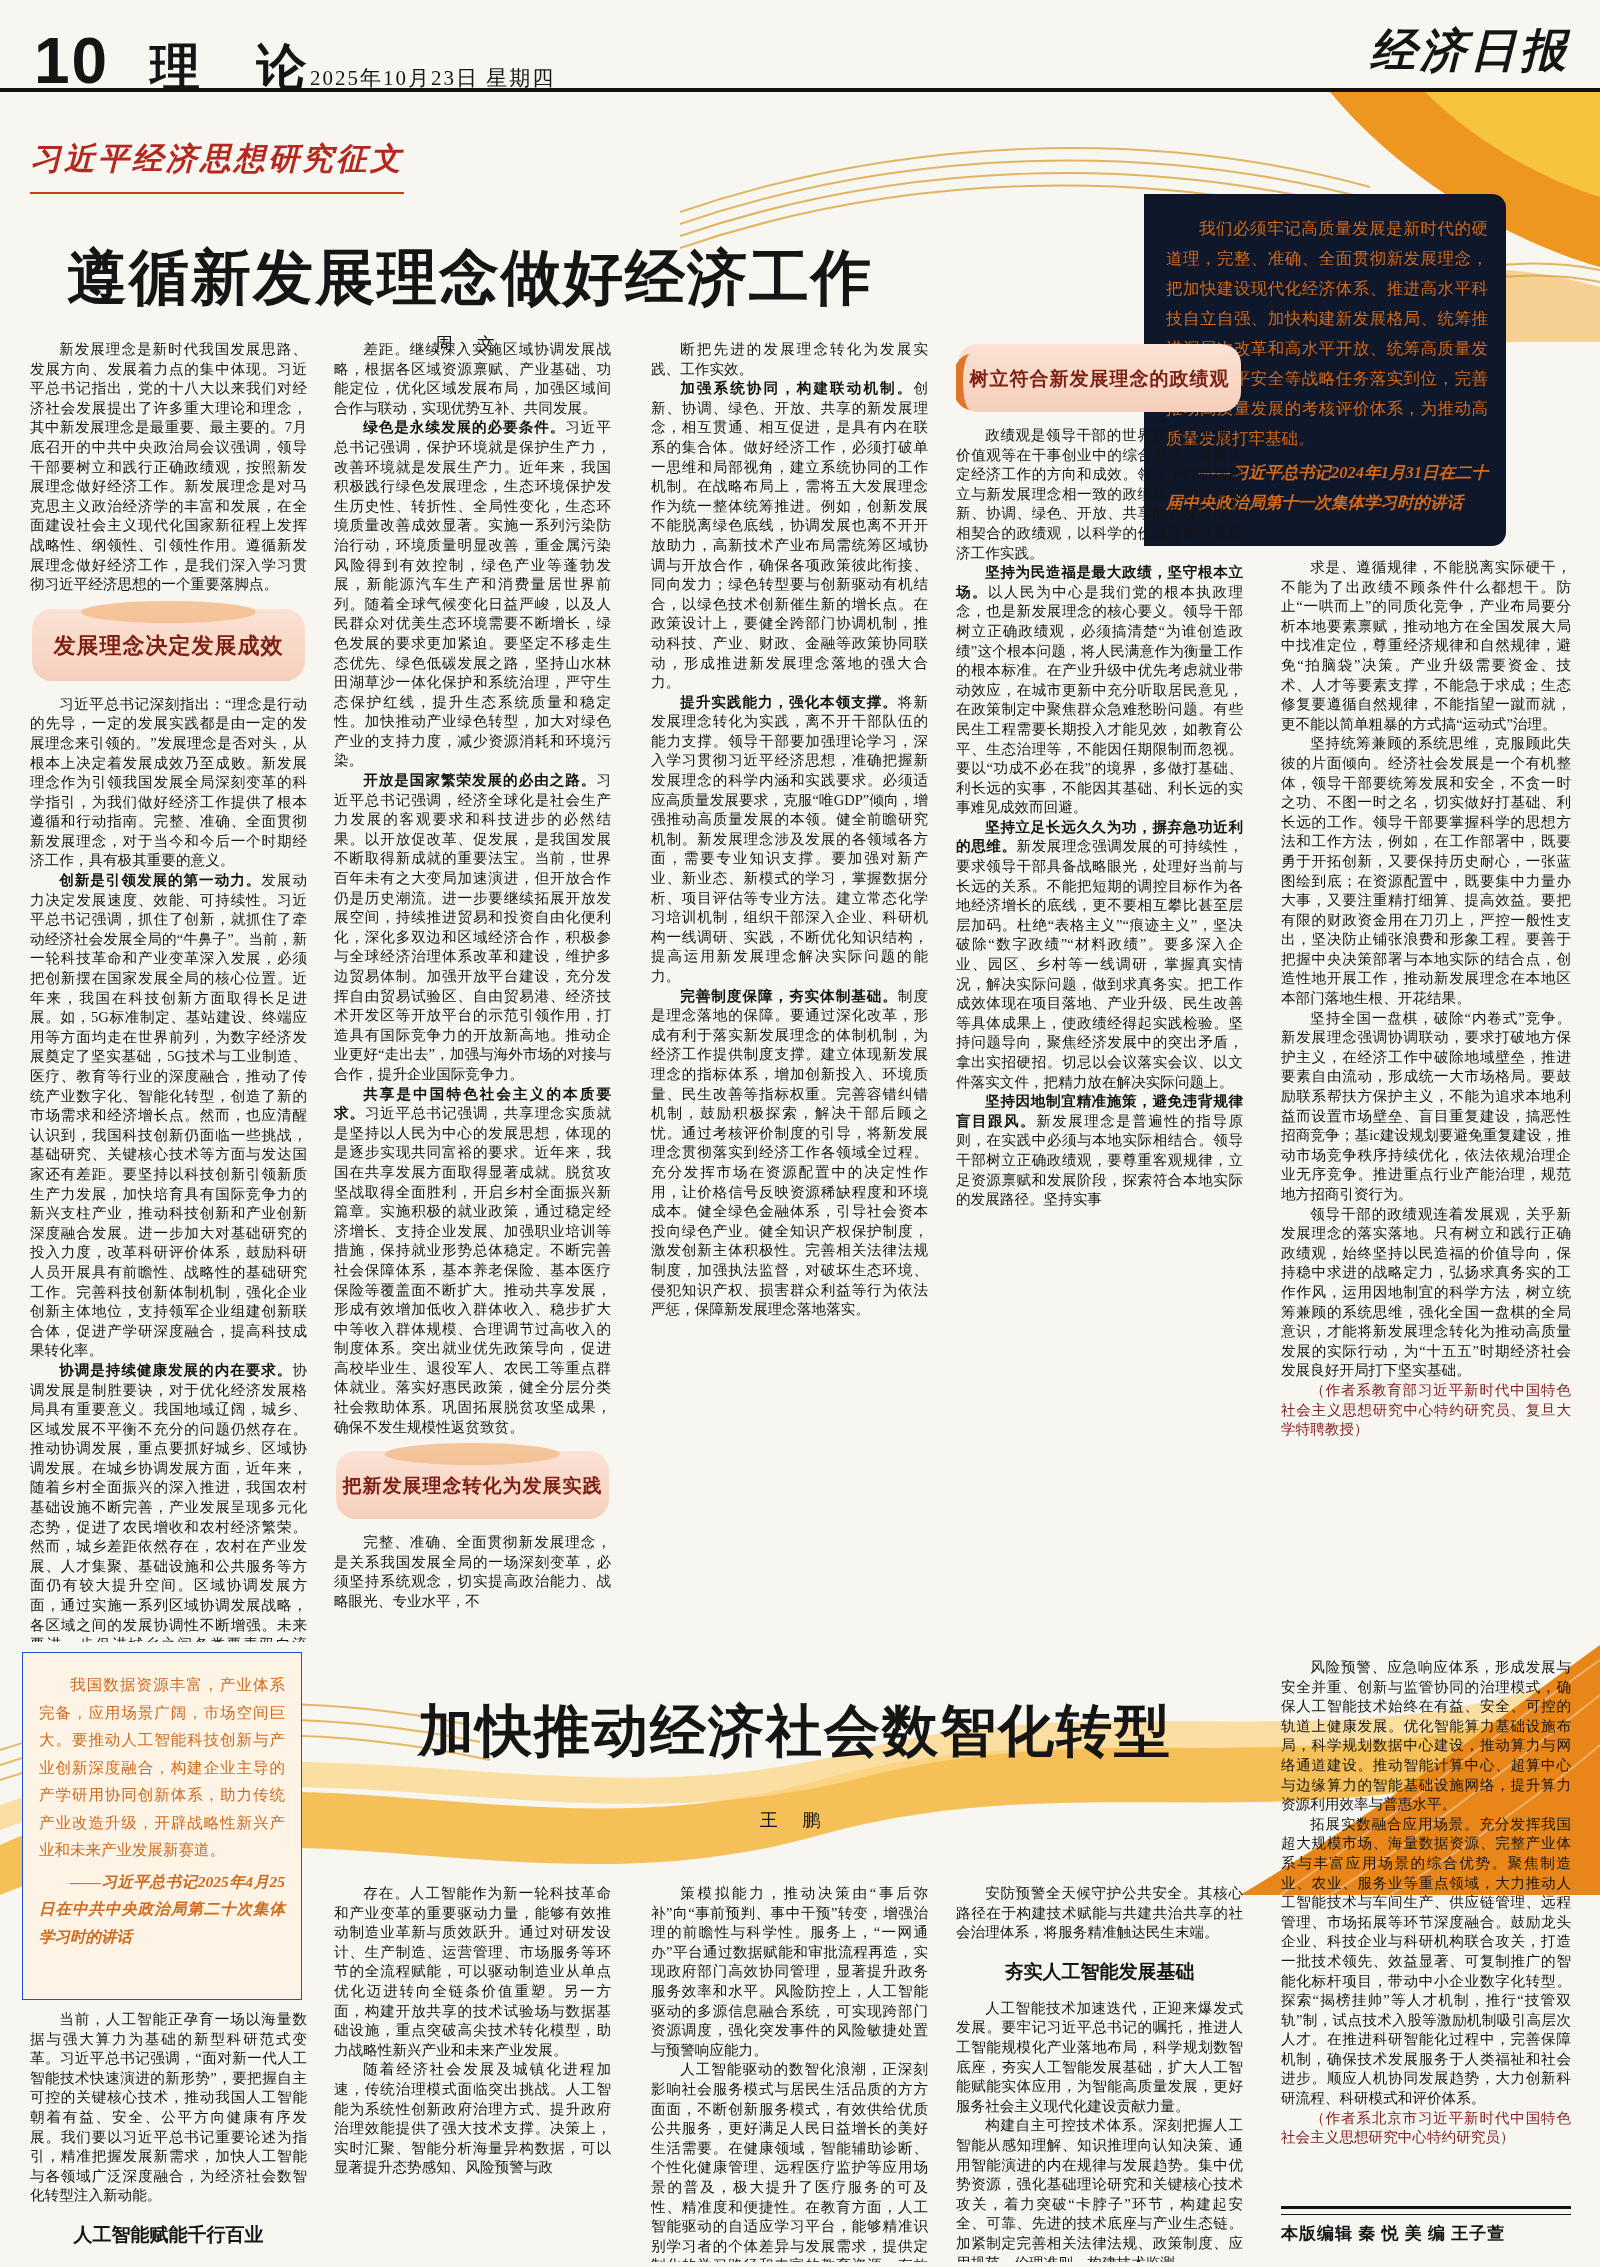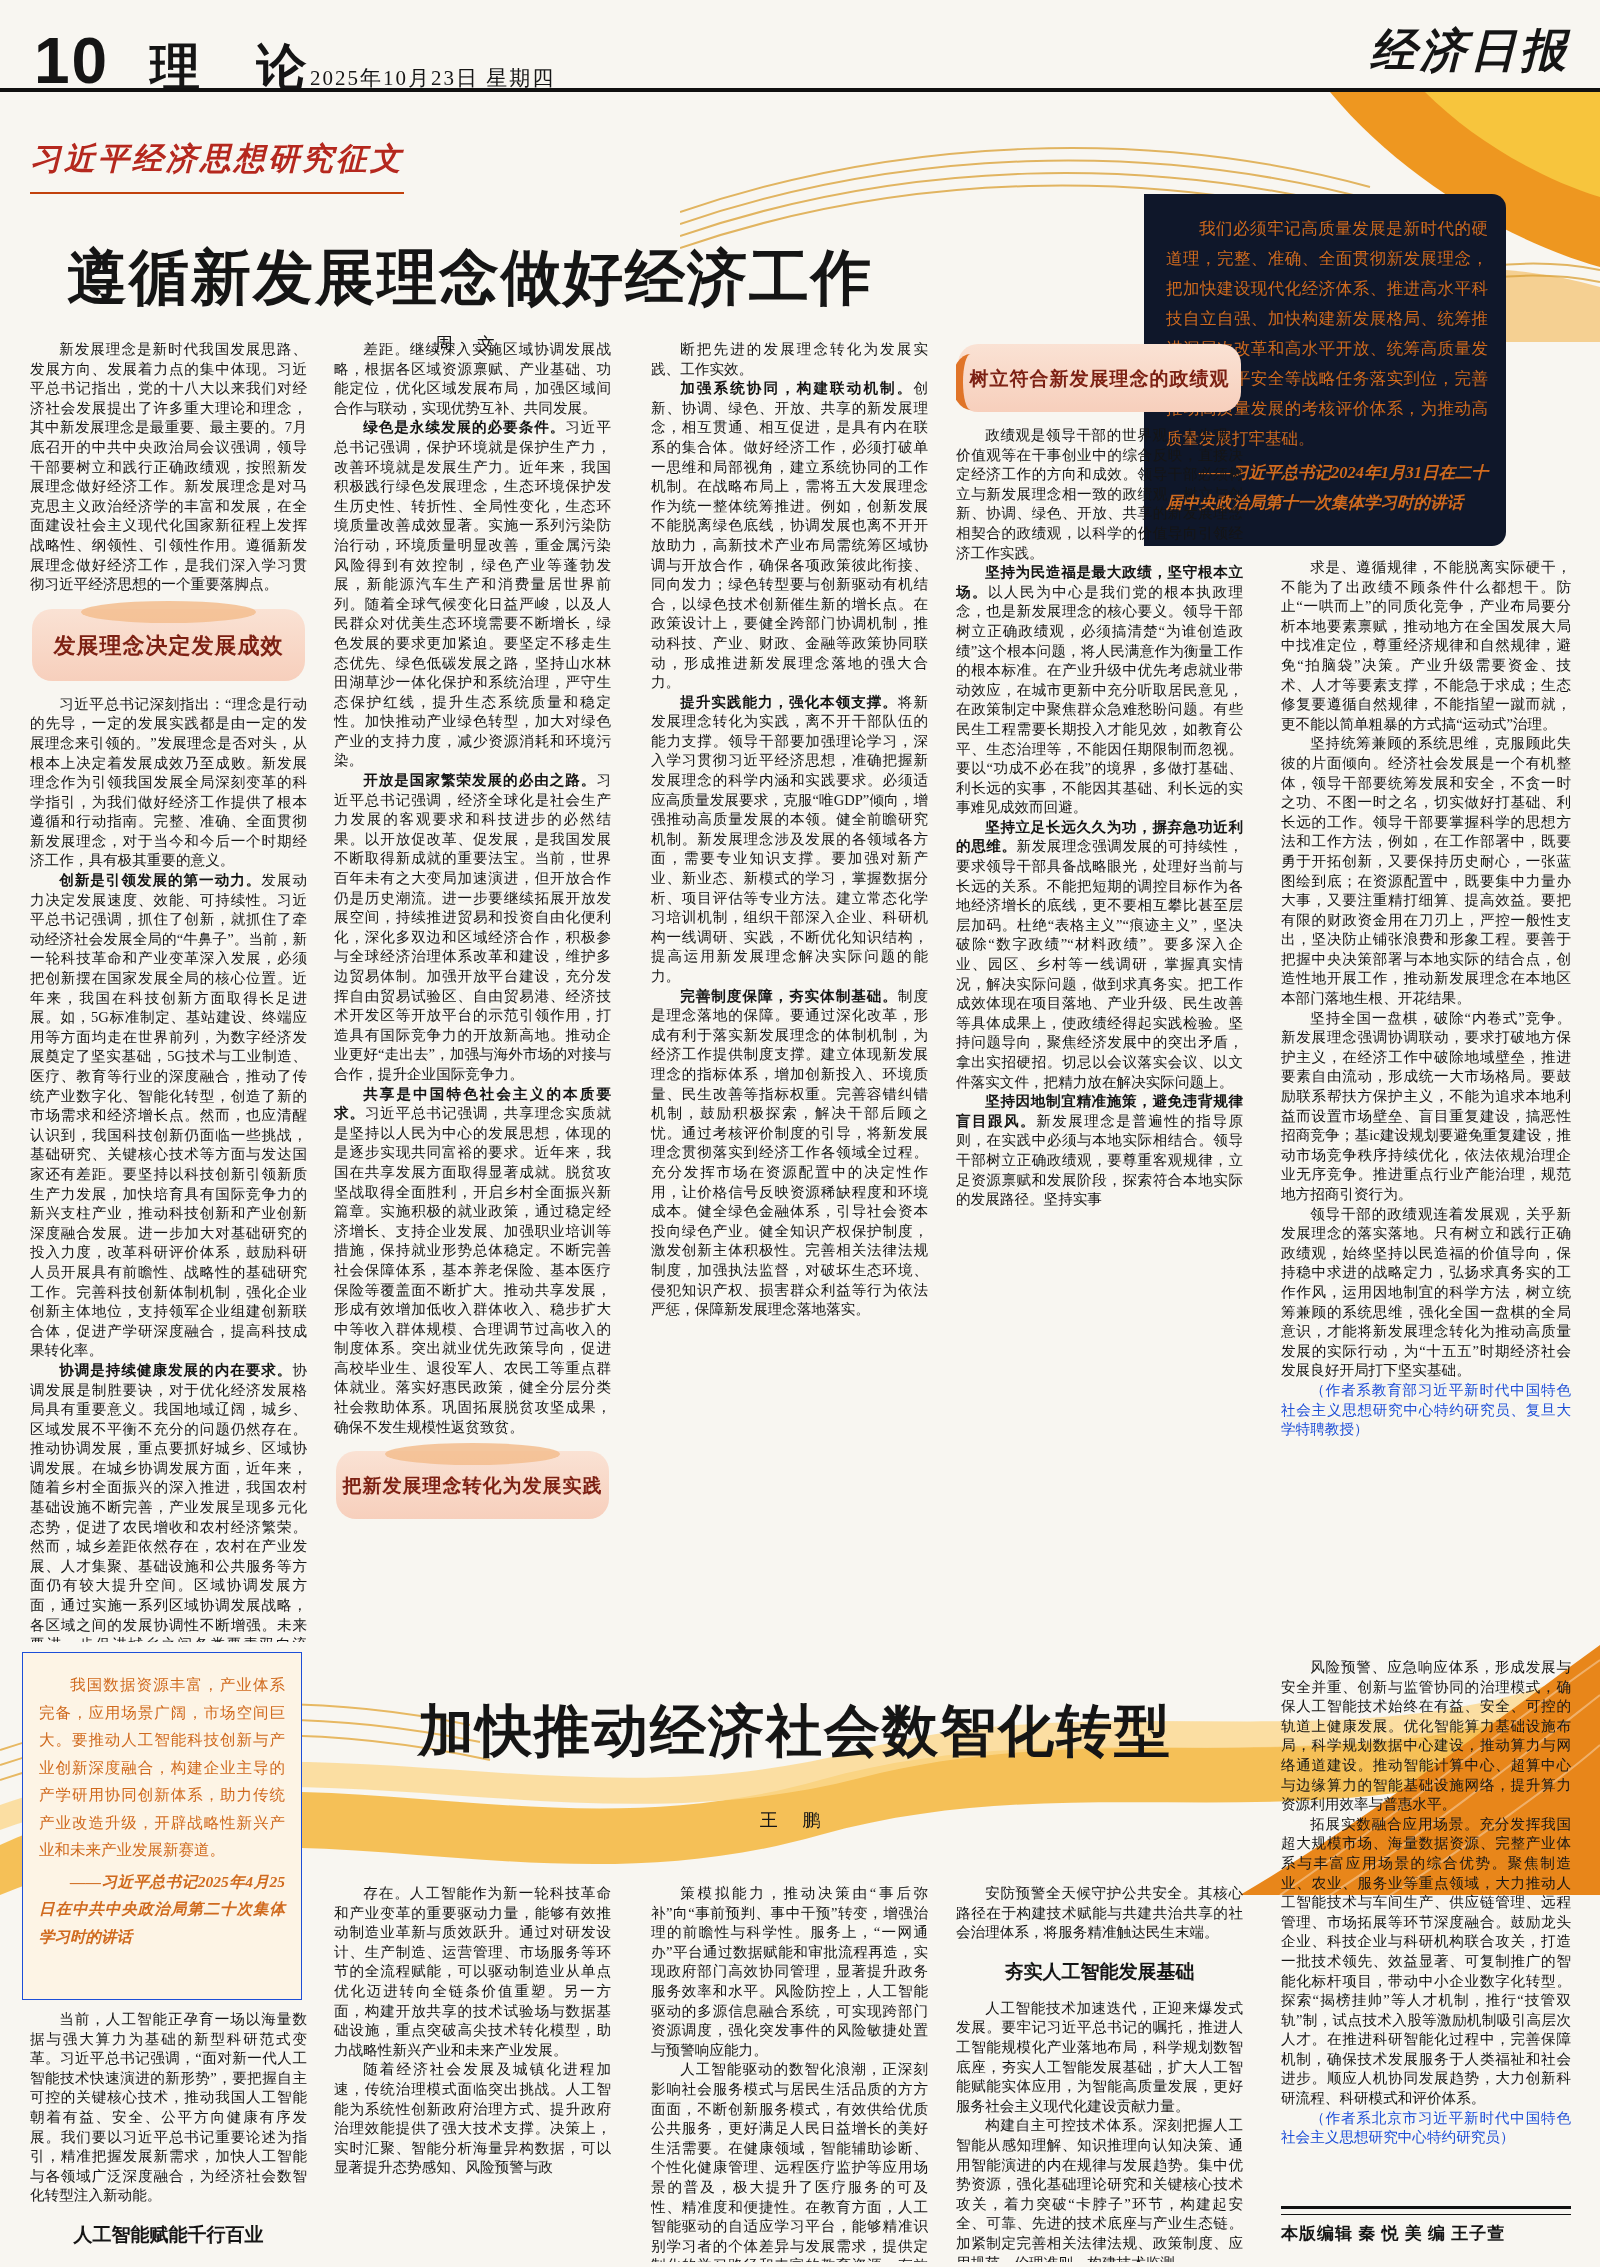--- a/index.html
+++ b/index.html
@@ -32,21 +32,21 @@
 
   .quote2{left:22px;top:1652px;width:280px;height:348px;background:#fdf4e5;border:1px solid #1d4ed8;
           padding:18px 16px 0 16px;box-sizing:border-box;}
   .quote2 p{font-size:15.5px;line-height:27.5px;}
 
   
   .col{overflow:hidden;}
   .para{margin:0;font-size:14.6px;line-height:19.6px;text-indent:2em;text-align:justify;
         text-justify:inter-character;}
   .para b{font-family:"Liberation Sans",sans-serif;font-weight:bold;}
-  .para.note{color:#1d4ed8;}
+  .para.note{color:#7f1d1d;}
   .headbox{position:relative;margin:14px 2px 14px 2px;background:linear-gradient(180deg,#fae2d4,#f7cfbc);
            border-radius:20px;text-align:center;padding:22px 4px 20px 4px;}
   .headbox:before{content:"";position:absolute;left:18%;top:-8px;width:64%;height:22px;
            background:#f3bd8e;border-radius:50%;opacity:.85;}
   .headbox span{position:relative;font-size:22px;font-weight:bold;color:#7c2013;letter-spacing:1px;}
   .headbox.oneline span{font-size:19px;margin-top:24px;}
   .headbox.crescent:before{left:-6px;top:10px;width:26px;height:56px;background:transparent;
            border:none;border-left:11px solid #e07428;border-radius:50%;opacity:1;}
   .subhead{font-size:19px;font-weight:bold;text-align:center;margin:16px 0 14px 0;
            font-family:"Liberation Sans",sans-serif;}
@@ -115,20 +115,21 @@
     <p class="para">习近平总书记深刻指出：“理念是行动的先导，一定的发展实践都是由一定的发展理念来引领的。”发展理念是否对头，从根本上决定着发展成效乃至成败。新发展理念作为引领我国发展全局深刻变革的科学指引，为我们做好经济工作提供了根本遵循和行动指南。完整、准确、全面贯彻新发展理念，对于当今和今后一个时期经济工作，具有极其重要的意义。</p>
     <p class="para"><b>创新是引领发展的第一动力。</b>发展动力决定发展速度、效能、可持续性。习近平总书记强调，抓住了创新，就抓住了牵动经济社会发展全局的“牛鼻子”。当前，新一轮科技革命和产业变革深入发展，必须把创新摆在国家发展全局的核心位置。近年来，我国在科技创新方面取得长足进展。如，5G标准制定、基站建设、终端应用等方面均走在世界前列，为数字经济发展奠定了坚实基础，5G技术与工业制造、医疗、教育等行业的深度融合，推动了传统产业数字化、智能化转型，创造了新的市场需求和经济增长点。然而，也应清醒认识到，我国科技创新仍面临一些挑战，基础研究、关键核心技术等方面与发达国家还有差距。要坚持以科技创新引领新质生产力发展，加快培育具有国际竞争力的新兴支柱产业，推动科技创新和产业创新深度融合发展。进一步加大对基础研究的投入力度，改革科研评价体系，鼓励科研人员开展具有前瞻性、战略性的基础研究工作。完善科技创新体制机制，强化企业创新主体地位，支持领军企业组建创新联合体，促进产学研深度融合，提高科技成果转化率。</p>
     <p class="para"><b>协调是持续健康发展的内在要求。</b>协调发展是制胜要诀，对于优化经济发展格局具有重要意义。我国地域辽阔，城乡、区域发展不平衡不充分的问题仍然存在。推动协调发展，重点要抓好城乡、区域协调发展。在城乡协调发展方面，近年来，随着乡村全面振兴的深入推进，我国农村基础设施不断完善，产业发展呈现多元化态势，促进了农民增收和农村经济繁荣。然而，城乡差距依然存在，农村在产业发展、人才集聚、基础设施和公共服务等方面仍有较大提升空间。区域协调发展方面，通过实施一系列区域协调发展战略，各区域之间的发展协调性不断增强。未来要进一步促进城乡之间各类要素双向流动，加快农业农村现代化进程，推进乡村全面振兴，缩小城乡发展</p>
   </div>
 <div id="a1-col2" class="abs col">
     <p class="para">差距。继续深入实施区域协调发展战略，根据各区域资源禀赋、产业基础、功能定位，优化区域发展布局，加强区域间合作与联动，实现优势互补、共同发展。</p>
     <p class="para"><b>绿色是永续发展的必要条件。</b>习近平总书记强调，保护环境就是保护生产力，改善环境就是发展生产力。近年来，我国积极践行绿色发展理念，生态环境保护发生历史性、转折性、全局性变化，生态环境质量改善成效显著。实施一系列污染防治行动，环境质量明显改善，重金属污染风险得到有效控制，绿色产业等蓬勃发展，新能源汽车生产和消费量居世界前列。随着全球气候变化日益严峻，以及人民群众对优美生态环境需要不断增长，绿色发展的要求更加紧迫。要坚定不移走生态优先、绿色低碳发展之路，坚持山水林田湖草沙一体化保护和系统治理，严守生态保护红线，提升生态系统质量和稳定性。加快推动产业绿色转型，加大对绿色产业的支持力度，减少资源消耗和环境污染。</p>
     <p class="para"><b>开放是国家繁荣发展的必由之路。</b>习近平总书记强调，经济全球化是社会生产力发展的客观要求和科技进步的必然结果。以开放促改革、促发展，是我国发展不断取得新成就的重要法宝。当前，世界百年未有之大变局加速演进，但开放合作仍是历史潮流。进一步要继续拓展开放发展空间，持续推进贸易和投资自由化便利化，深化多双边和区域经济合作，积极参与全球经济治理体系改革和建设，维护多边贸易体制。加强开放平台建设，充分发挥自由贸易试验区、自由贸易港、经济技术开发区等开放平台的示范引领作用，打造具有国际竞争力的开放新高地。推动企业更好“走出去”，加强与海外市场的对接与合作，提升企业国际竞争力。</p>
     <p class="para"><b>共享是中国特色社会主义的本质要求。</b>习近平总书记强调，共享理念实质就是坚持以人民为中心的发展思想，体现的是逐步实现共同富裕的要求。近年来，我国在共享发展方面取得显著成就。脱贫攻坚战取得全面胜利，开启乡村全面振兴新篇章。实施积极的就业政策，通过稳定经济增长、支持企业发展、加强职业培训等措施，保持就业形势总体稳定。不断完善社会保障体系，基本养老保险、基本医疗保险等覆盖面不断扩大。推动共享发展，形成有效增加低收入群体收入、稳步扩大中等收入群体规模、合理调节过高收入的制度体系。突出就业优先政策导向，促进高校毕业生、退役军人、农民工等重点群体就业。落实好惠民政策，健全分层分类社会救助体系。巩固拓展脱贫攻坚成果，确保不发生规模性返贫致贫。</p>
     <div class="headbox oneline"><span>把新发展理念转化为发展实践</span></div>
+    <p class="para">完整、准确、全面贯彻新发展理念，是关系我国发展全局的一场深刻变革，必须坚持系统观念，切实提高政治能力、战略眼光、专业水平，不</p>
   </div>
 <div id="a1-col3" class="abs col">
     <p class="para">断把先进的发展理念转化为发展实践、工作实效。</p>
     <p class="para"><b>加强系统协同，构建联动机制。</b>创新、协调、绿色、开放、共享的新发展理念，相互贯通、相互促进，是具有内在联系的集合体。做好经济工作，必须打破单一思维和局部视角，建立系统协同的工作机制。在战略布局上，需将五大发展理念作为统一整体统筹推进。例如，创新发展不能脱离绿色底线，协调发展也离不开开放助力，高新技术产业布局需统筹区域协调与开放合作，确保各项政策彼此衔接、同向发力；绿色转型要与创新驱动有机结合，以绿色技术创新催生新的增长点。在政策设计上，要健全跨部门协调机制，推动科技、产业、财政、金融等政策协同联动，形成推进新发展理念落地的强大合力。</p>
     <p class="para"><b>提升实践能力，强化本领支撑。</b>将新发展理念转化为实践，离不开干部队伍的能力支撑。领导干部要加强理论学习，深入学习贯彻习近平经济思想，准确把握新发展理念的科学内涵和实践要求。必须适应高质量发展要求，克服“唯GDP”倾向，增强推动高质量发展的本领。健全前瞻研究机制。新发展理念涉及发展的各领域各方面，需要专业知识支撑。要加强对新产业、新业态、新模式的学习，掌握数据分析、项目评估等专业方法。建立常态化学习培训机制，组织干部深入企业、科研机构一线调研、实践，不断优化知识结构，提高运用新发展理念解决实际问题的能力。</p>
     <p class="para"><b>完善制度保障，夯实体制基础。</b>制度是理念落地的保障。要通过深化改革，形成有利于落实新发展理念的体制机制，为经济工作提供制度支撑。建立体现新发展理念的指标体系，增加创新投入、环境质量、民生改善等指标权重。完善容错纠错机制，鼓励积极探索，解决干部后顾之忧。通过考核评价制度的引导，将新发展理念贯彻落实到经济工作各领域全过程。充分发挥市场在资源配置中的决定性作用，让价格信号反映资源稀缺程度和环境成本。健全绿色金融体系，引导社会资本投向绿色产业。健全知识产权保护制度，激发创新主体积极性。完善相关法律法规制度，加强执法监督，对破坏生态环境、侵犯知识产权、损害群众利益等行为依法严惩，保障新发展理念落地落实。</p>
   </div>
 <div id="a1-col4" class="abs col">
     <div class="headbox oneline crescent"><span>树立符合新发展理念的政绩观</span></div>
     <p class="para">政绩观是领导干部的世界观、人生观、价值观等在干事创业中的综合反映，直接决定经济工作的方向和成效。领导干部必须树立与新发展理念相一致的政绩观，树立与创新、协调、绿色、开放、共享的新发展理念相契合的政绩观，以科学的价值导向引领经济工作实践。</p>

